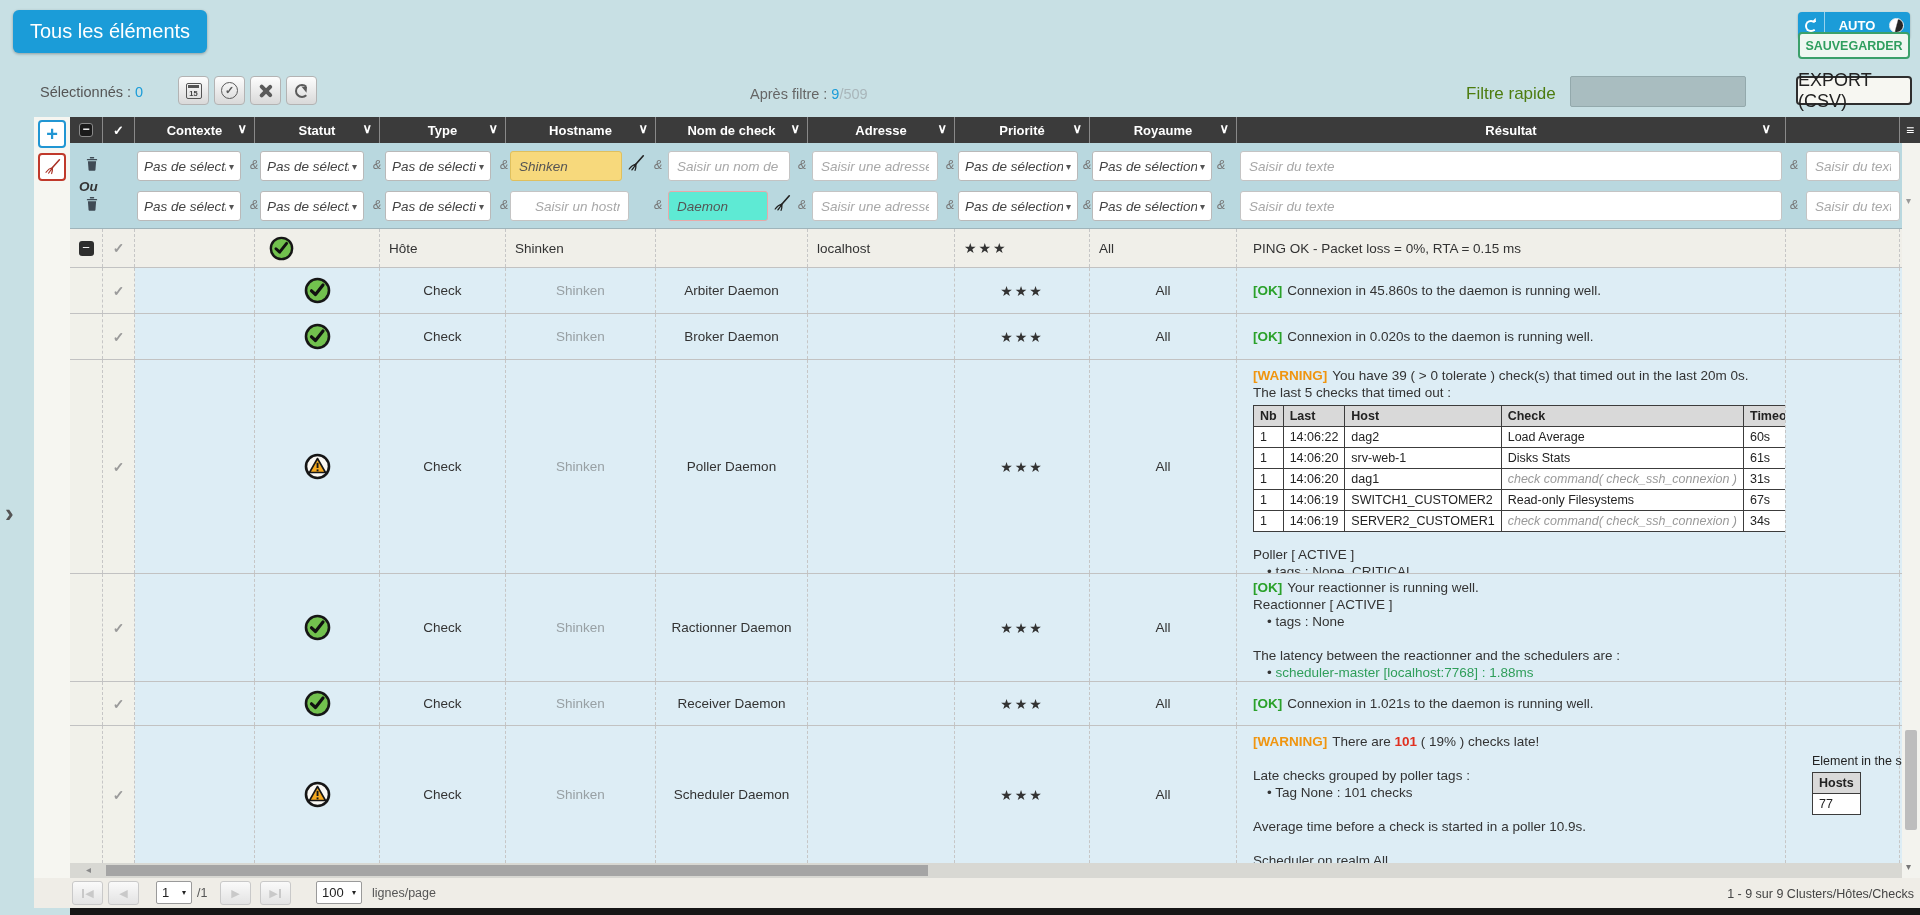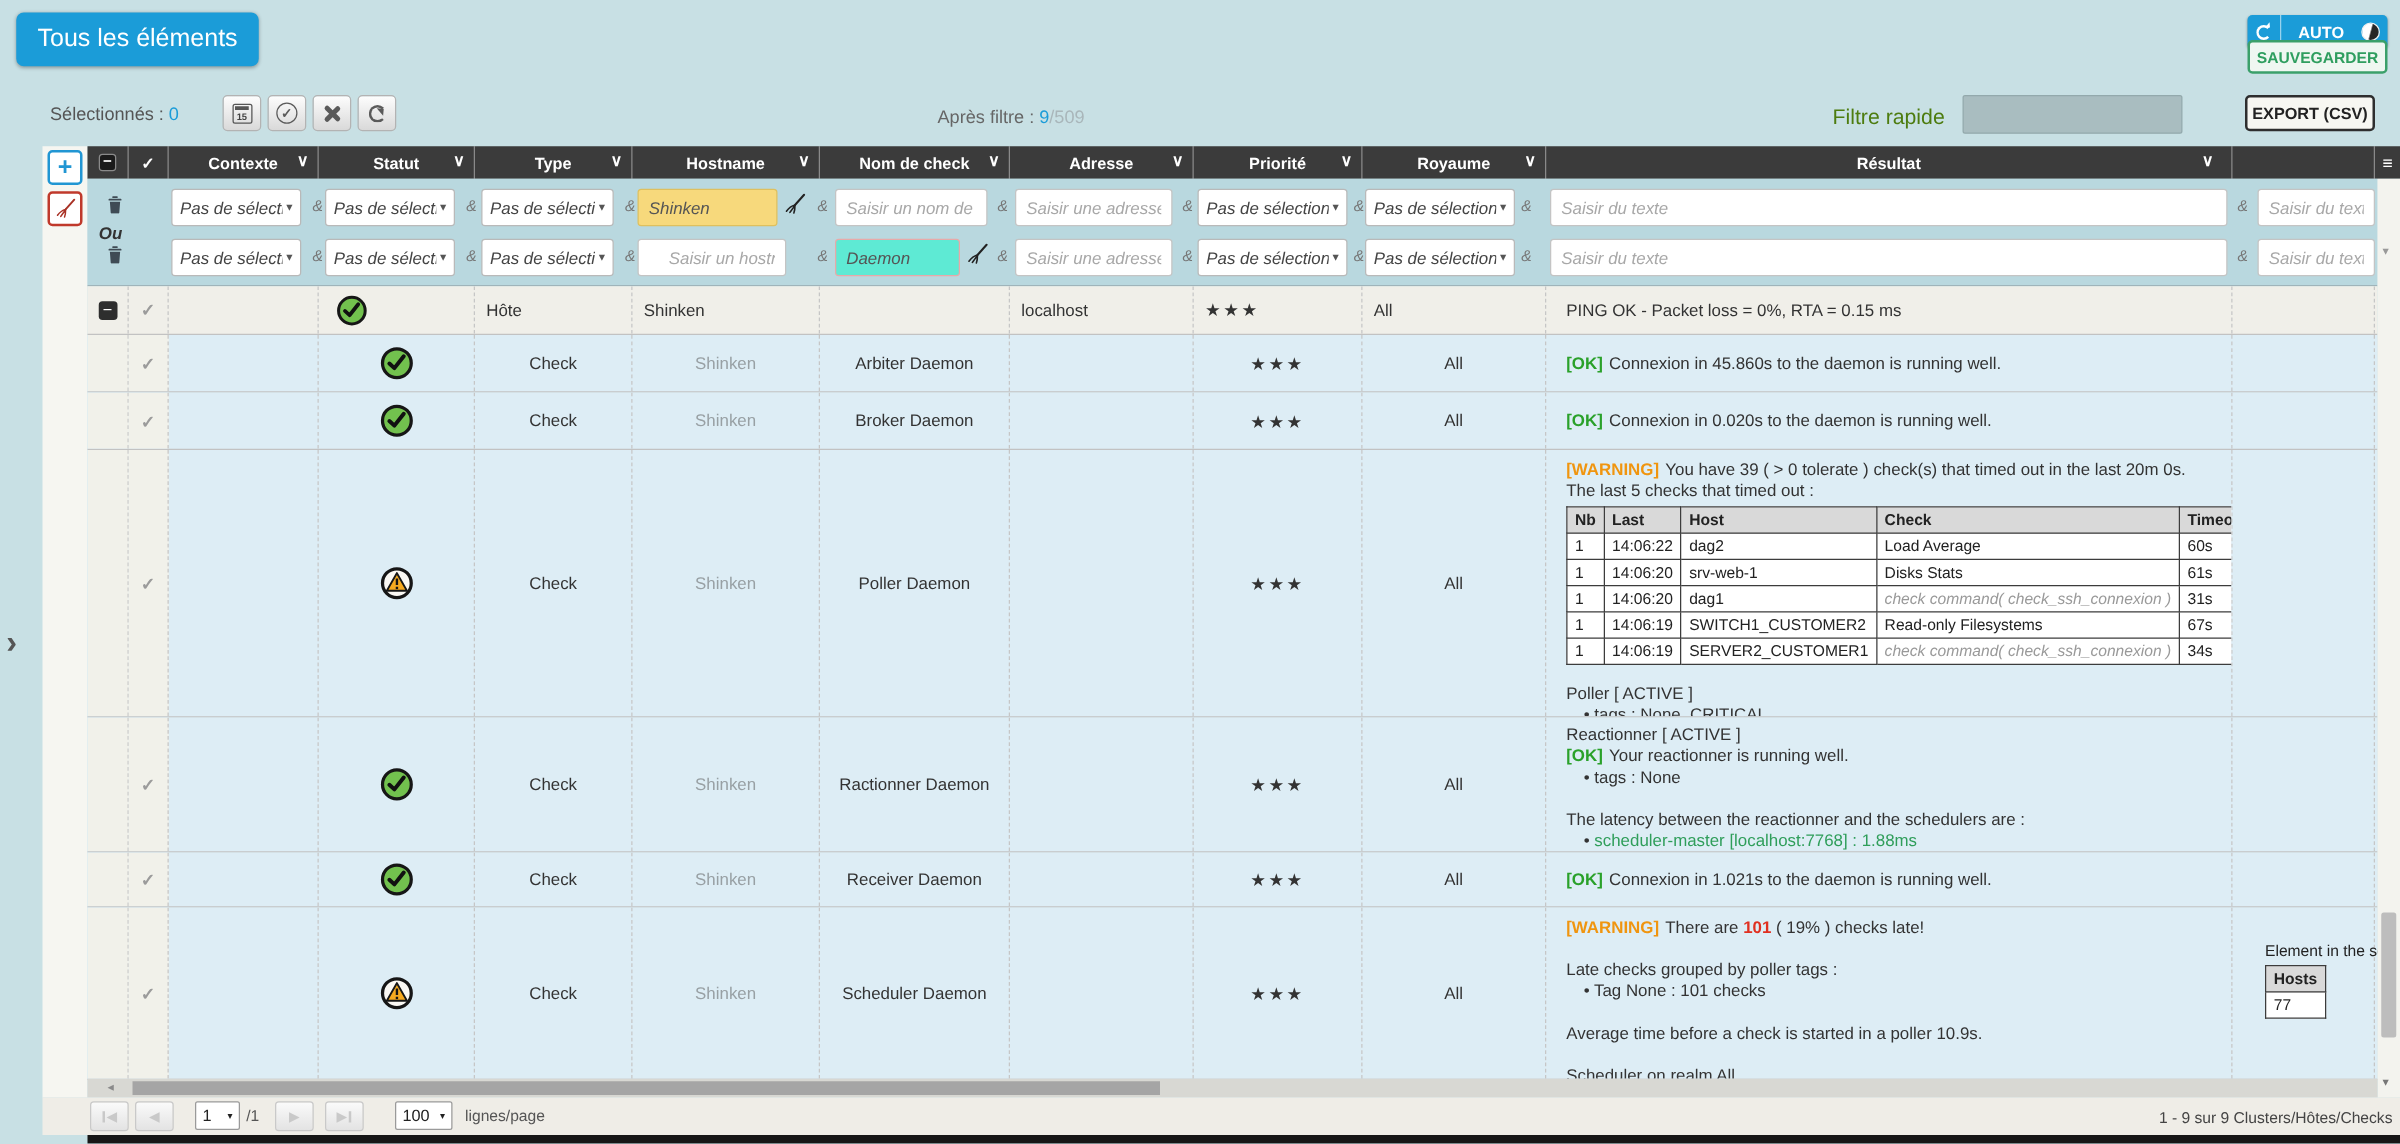--- a/index.html
+++ b/index.html
@@ -43,22 +43,22 @@
           border-right:1px solid rgba(255,255,255,.55); }
   .refresh-ico { width:12px; height:12px; border:2px solid #fff; border-radius:50%; border-right-color:transparent; position:relative; }
   .refresh-ico::after { content:""; position:absolute; right:-4px; top:-3px; border:3.5px solid transparent;
           border-left-color:#fff; transform:rotate(40deg); }
   .auto-label { flex:1; text-align:center; }
   .moon { width:15px; height:15px; border-radius:50%; background:linear-gradient(105deg,#ffffff 46%,#262626 54%);
           margin-right:6px; border:1px solid #f0f0f0; }
   .btn-save { position:absolute; left:1798px; top:32px; width:112px; height:27px; background:#eff7f1;
           border:2px solid #3ba06a; border-radius:4px; color:#2f9e5f; font-weight:bold; font-size:12.5px;
           display:flex; align-items:center; justify-content:center; cursor:pointer; }
-  .btn-export { position:absolute; left:1796px; top:76px; width:104px; height:29px; background:#f7f7f2;
-          border:2px solid #2e2e2e; border-radius:4px; color:#222; font-weight:bold; font-size:13px;
+  .btn-export { position:absolute; left:1796px; top:76px; width:116px; height:29px; background:#f7f7f2;
+          border:2px solid #2e2e2e; border-radius:4px; color:#222; font-weight:normal; font-size:18px;
           display:flex; align-items:center; justify-content:center; cursor:pointer; }
 
   
   .gutter { position:absolute; left:34px; top:117px; width:36px; height:761px; background:#f6f6f1; }
   .btn-plus { position:absolute; left:38px; top:120px; width:28px; height:28px; background:#fff;
           border:2px solid #2196d3; border-radius:4px; color:#2196d3; font-size:20px; font-weight:bold;
           display:flex; align-items:center; justify-content:center; cursor:pointer; }
   .btn-clear { position:absolute; left:38px; top:153px; width:28px; height:28px; background:#fff;
           border:2px solid #c0392b; border-radius:4px; color:#a93226; display:flex; align-items:center;
           justify-content:center; cursor:pointer; }
@@ -522,22 +522,22 @@
             <path d="M7.5 13.8 L11.5 17.5 L19 8" fill="none" stroke="#111" stroke-width="3.2" stroke-linecap="round" stroke-linejoin="round"></path>
           </svg>
       </div>
       <div class="cell w4">Check</div>
       <div class="cell w5 gray">Shinken</div>
       <div class="cell w6">Ractionner Daemon</div>
       <div class="cell w7"></div>
       <div class="cell w8 stars">★★★</div>
       <div class="cell w9">All</div>
       <div class="cell w10 rmulti" style="padding-top:5px">
+        <div class="rline"><span class="ok">[OK]</span><span>Your reactionner is running well.</span></div>
         <div class="rline">Reactionner [ ACTIVE ]</div>
-        <div class="rline"><span class="ok">[OK]</span><span>Your reactionner is running well.</span></div>
         <div class="rline indent">• tags : None</div>
         <div class="gap"></div>
         <div class="rline">The latency between the reactionner and the schedulers are :</div>
         <div class="rline indent"><span>• </span><span class="green">scheduler-master [localhost:7768] : 1.88ms</span></div>
       </div>
       <div class="cell w11"></div>
     </div>
 
     <div class="trow row-check" style="height:44px">
       <div class="cell w0 colgray"></div>

